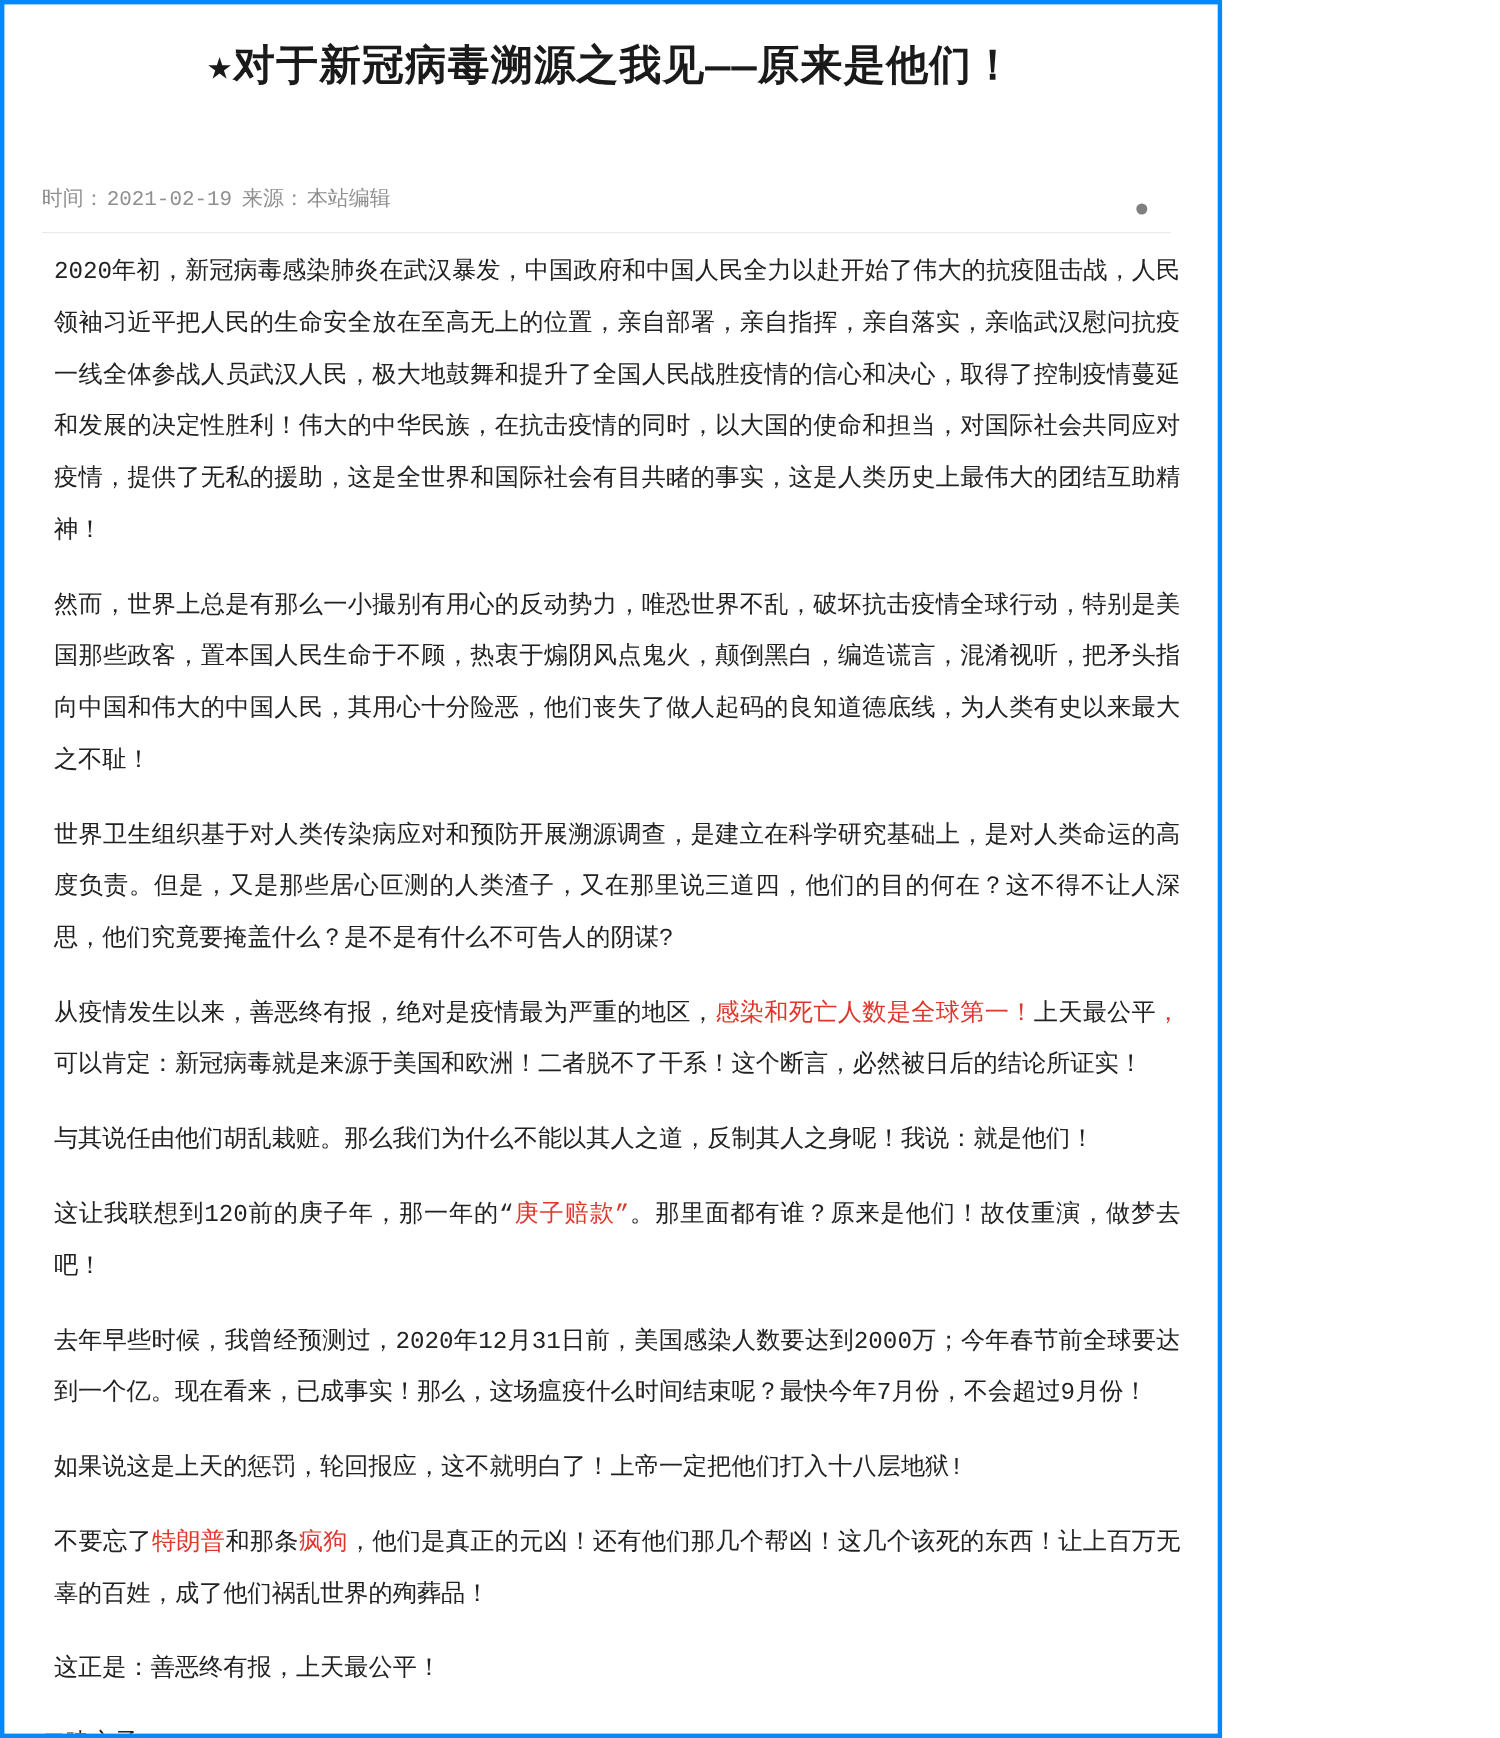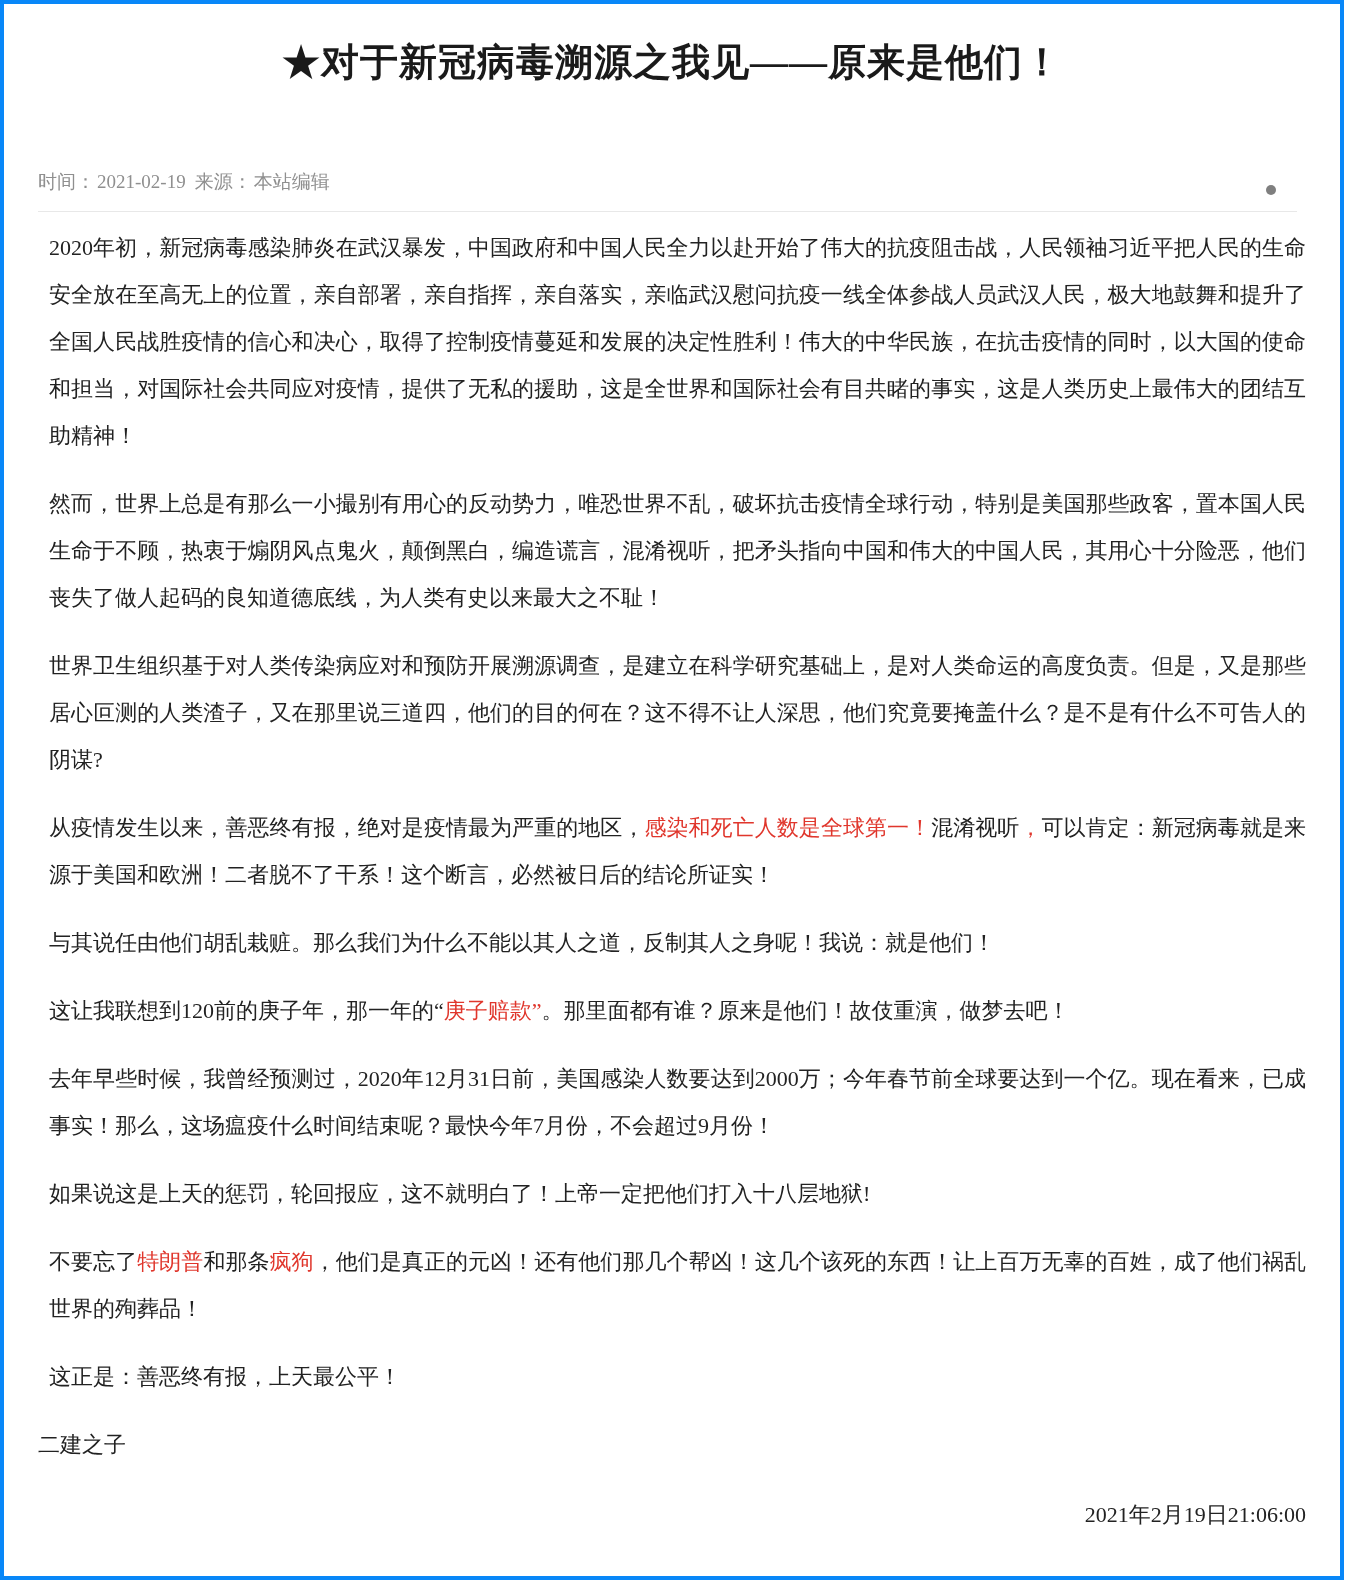--- a/index.html
+++ b/index.html
@@ -1,23 +1,23 @@
 <!DOCTYPE html>
 <html style="--border-blue: #0887f8; --accent-red: #e0362c; --meta-gray: #8f8f8f;"><head>
 <meta charset="utf-8">
 <style>
   html, body { margin: 0; padding: 0; background: #ffffff; }
   .page {
-    width: 1344px;
+    width: 1111px;
     height: 1580px;
     box-sizing: border-box;
     border: 4px solid var(--border-blue, #0887f8);
     background: #ffffff;
     padding: 0 34px;
-    font-family: Liberation Serif, serif;
+    font-family: Liberation Mono, monospace;
     color: #222222;
     position: relative;
     overflow: hidden;
   }
   h1.title {
     margin: 36px 0 0 0;
     text-align: center;
     font-size: 38px;
     line-height: 1.2;
     font-weight: bold;
@@ -85,21 +85,21 @@
     </div>
     <span class="dot"></span>
   </div>
 
   <hr class="divider">
 
   <div class="content" id="article-body">
       <p class="para"><span>2020年初，新冠病毒感染肺炎在武汉暴发，中国政府和中国人民全力以赴开始了伟大的抗疫阻击战，人民领袖习近平把人民的生命安全放在至高无上的位置，亲自部署，亲自指挥，亲自落实，亲临武汉慰问抗疫一线全体参战人员武汉人民，极大地鼓舞和提升了全国人民战胜疫情的信心和决心，取得了控制疫情蔓延和发展的决定性胜利！伟大的中华民族，在抗击疫情的同时，以大国的使命和担当，对国际社会共同应对疫情，提供了无私的援助，这是全世界和国际社会有目共睹的事实，这是人类历史上最伟大的团结互助精神！</span></p>
       <p class="para"><span>然而，世界上总是有那么一小撮别有用心的反动势力，唯恐世界不乱，破坏抗击疫情全球行动，特别是美国那些政客，置本国人民生命于不顾，热衷于煽阴风点鬼火，颠倒黑白，编造谎言，混淆视听，把矛头指向中国和伟大的中国人民，其用心十分险恶，他们丧失了做人起码的良知道德底线，为人类有史以来最大之不耻！</span></p>
       <p class="para"><span>世界卫生组织基于对人类传染病应对和预防开展溯源调查，是建立在科学研究基础上，是对人类命运的高度负责。但是，又是那些居心叵测的人类渣子，又在那里说三道四，他们的目的何在？这不得不让人深思，他们究竟要掩盖什么？是不是有什么不可告人的阴谋?</span></p>
-      <p class="para"><span>从疫情发生以来，善恶终有报，绝对是疫情最为严重的地区，</span><span class="red">感染和死亡人数是全球第一！</span><span>混淆视听</span><span class="red">，</span><span>可以肯定：新冠病毒就是来源于美国和欧洲！二者脱不了干系！这个断言，必然被日后的结论所证实！</span></p>
+      <p class="para"><span>从疫情发生以来，善恶终有报，绝对是疫情最为严重的地区，</span><span class="red">感染和死亡人数是全球第一！</span><span>上天最公平</span><span class="red">，</span><span>可以肯定：新冠病毒就是来源于美国和欧洲！二者脱不了干系！这个断言，必然被日后的结论所证实！</span></p>
       <p class="para"><span>与其说任由他们胡乱栽赃。那么我们为什么不能以其人之道，反制其人之身呢！我说：就是他们！</span></p>
       <p class="para"><span>这让我联想到120前的庚子年，那一年的“</span><span class="red">庚子赔款”</span><span>。那里面都有谁？原来是他们！故伎重演，做梦去吧！</span></p>
       <p class="para"><span>去年早些时候，我曾经预测过，2020年12月31日前，美国感染人数要达到2000万；今年春节前全球要达到一个亿。现在看来，已成事实！那么，这场瘟疫什么时间结束呢？最快今年7月份，不会超过9月份！</span></p>
       <p class="para"><span>如果说这是上天的惩罚，轮回报应，这不就明白了！上帝一定把他们打入十八层地狱!</span></p>
       <p class="para"><span>不要忘了</span><span class="red">特朗普</span><span>和那条</span><span class="red">疯狗</span><span>，他们是真正的元凶！还有他们那几个帮凶！这几个该死的东西！让上百万无辜的百姓，成了他们祸乱世界的殉葬品！</span></p>
       <p class="para"><span>这正是：善恶终有报，上天最公平！</span></p>
     </div>
 
   <div class="signature">二建之子</div>
   <div class="timestamp">2021年2月19日21:06:00</div>

